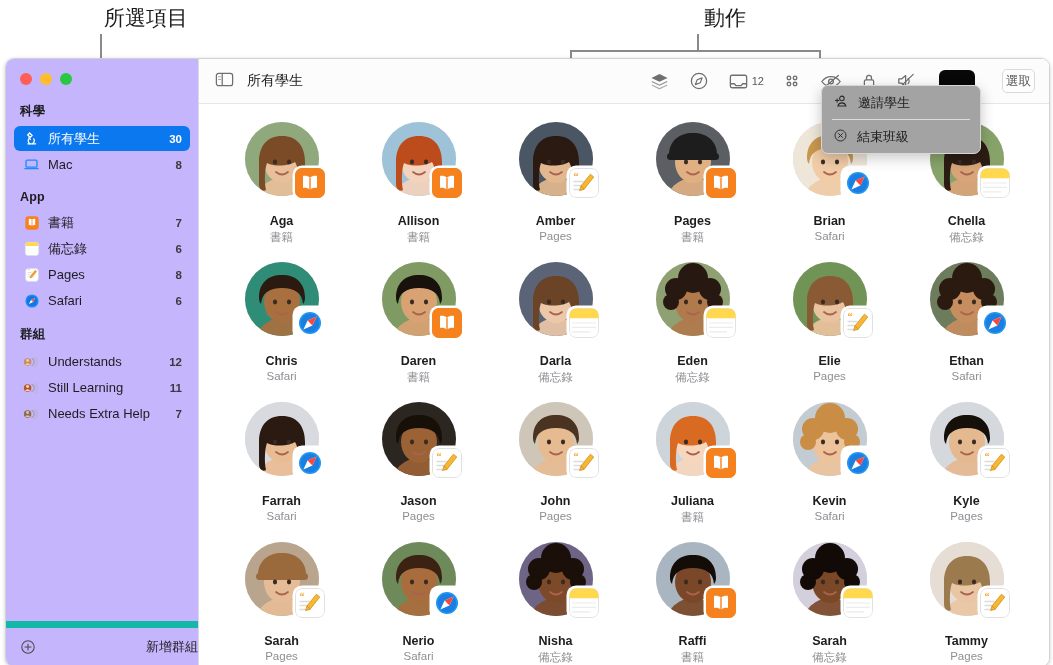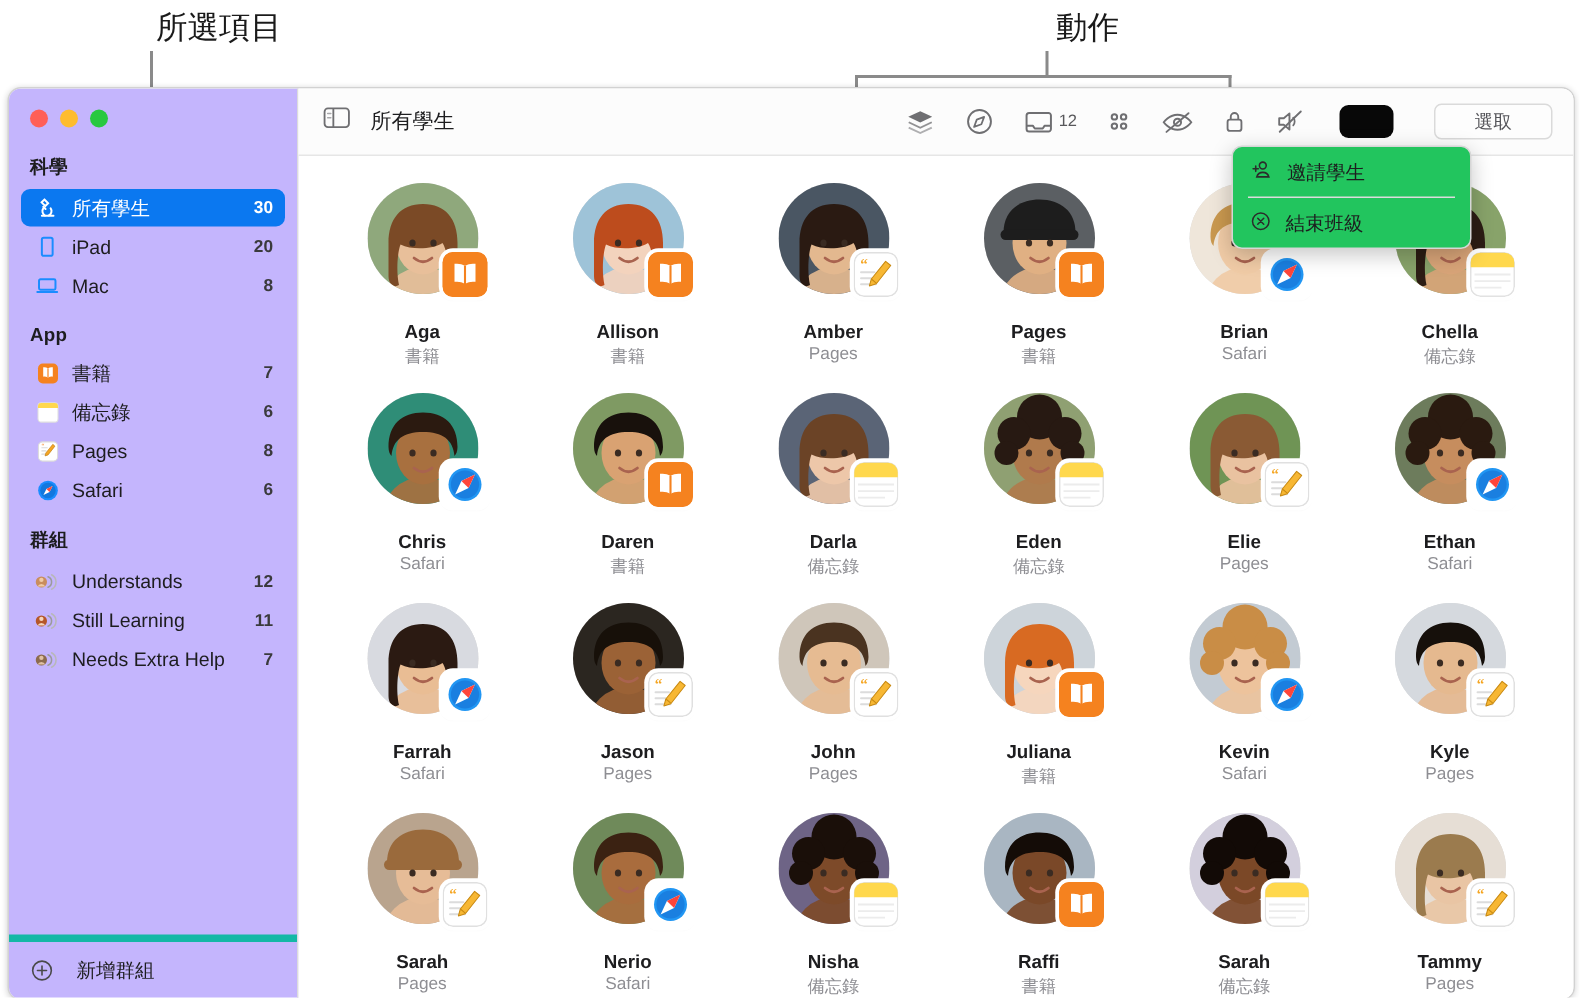--- a/index.html
+++ b/index.html
@@ -45,41 +45,41 @@
     border-radius:6px;font-size:13px;color:#1d1d1f;gap:8px;
   }
   .sb-row.selected{background:#0b78f0;color:#ffffff;}
   .sb-icon{width:17px;height:17px;display:flex;align-items:center;justify-content:center;flex:0 0 17px;}
   .sb-icon svg{display:block;}
   .sb-label{flex:1;white-space:nowrap;overflow:hidden;text-overflow:ellipsis;font-size:13px;}
   .sb-count{font-size:11.5px;font-weight:bold;color:#3a3a3c;}
   .sb-row.selected .sb-count{color:#ffffff;}
 
   .sb-footer{
-    height:38px;border-top:5px solid #14b8a6;display:flex;align-items:center;gap:15px;
-    padding-left:13px;font-size:13px;color:#1d1d1f;
+    height:38px;border-top:7px solid #14b8a6;display:flex;align-items:center;gap:0;
+    padding-left:13px;font-size:13px;color:#1d1d1f;justify-content:space-between;
   }
 
   
   .content{flex:1;height:100%;display:flex;flex-direction:column;background:#ffffff;position:relative;}
   .toolbar{
     height:44px;min-height:44px;display:flex;align-items:center;
     padding:0 14px 0 16px;border-bottom:1px solid #e6e6e6;background:#fcfcfc;
   }
   .tb-left{display:flex;align-items:center;gap:13px;}
   .tb-title{font-size:14px;color:#1d1d1f;font-weight:500;}
   .tb-spacer{flex:1;}
   .tb-right{display:flex;align-items:center;gap:19px;}
   .tb-ico{display:flex;align-items:center;gap:3px;color:#6f6f72;}
   .tb-badge{font-size:11px;color:#58585b;}
   .blackbtn{
     width:36px;height:22px;background:#080808;border-radius:6px;margin-left:4px;
   }
   .selectbtn{
-    margin-left:8px;height:22px;padding:0 26px;border:1px solid #dadada;border-radius:5px;
+    margin-left:8px;height:22px;padding:0 3px;border:1px solid #dadada;border-radius:5px;
     background:#fdfdfd;font-size:12.5px;color:#55555a;display:flex;align-items:center;
   }
 
   
   .grid{
     flex:1;display:grid;grid-template-columns:repeat(6,1fr);
     grid-auto-rows:140px;padding:12px 14px 0 14px;overflow:hidden;
   }
   .cell{display:flex;flex-direction:column;align-items:center;}
   .av-wrap{position:relative;width:74px;height:74px;margin-top:6px;}
@@ -94,21 +94,21 @@
   }
   .badge.books{background:#f5821f;border-radius:7px;}
   .badge.safari{background:#ffffff;}
   .badge.notes{background:#ffffff;}
   .badge.pages{background:#ffffff;}
   .nm{font-size:12.5px;font-weight:bold;color:#1d1d1f;margin-top:18px;}
   .app{font-size:11.5px;color:#8e8e93;margin-top:2px;}
 
   
   .menu{
-    position:absolute;right:68px;top:38px;width:158px;background:#22c55e;
+    position:absolute;right:68px;top:26px;width:158px;background:#a3a3a3;
     border:1px solid #d6d6d6;border-radius:7px;padding:5px 0;
     box-shadow:0 4px 14px rgba(0,0,0,.22);z-index:40;
   }
   .mi{display:flex;align-items:center;gap:9px;height:23px;padding:0 11px;font-size:13px;color:#1d1d1f;}
   .msep{height:1px;background:#dcdcdc;margin:5px 10px;}
 </style>
 </head>
 <body>
 
 <div class="root">
@@ -151,29 +151,20 @@
                   <path d="M7.4 14.5c-1.8-1-2.4-3.4-1.2-5"></path>
                   <path d="M11.4 9.4c1.2 1.6.6 4-1.2 5"></path>
                 </g>
               </svg>
           </span>
           <span class="sb-label">所有學生</span>
           <span class="sb-count">30</span>
         </div>
 
 
-        <div class="sb-row">
-          <span class="sb-icon">
-            <svg viewBox="0 0 18 18" width="17" height="17">
-                <rect x="5.2" y="2.6" width="7.6" height="12.8" rx="1.3" fill="none" stroke="#1a8cff" stroke-width="1.4"></rect>
-              </svg>
-          </span>
-          <span class="sb-label">iPad</span>
-          <span class="sb-count">20</span>
-        </div>
 
         <div class="sb-row">
           <span class="sb-icon">
             <svg viewBox="0 0 18 18" width="17" height="17">
                 <g fill="none" stroke="#1a8cff" stroke-width="1.4">
                   <rect x="3.2" y="4.4" width="11.6" height="7.4" rx="1"></rect>
                   <path d="M2 13.4h14" stroke-linecap="round"></path>
                 </g>
               </svg>
           </span>

